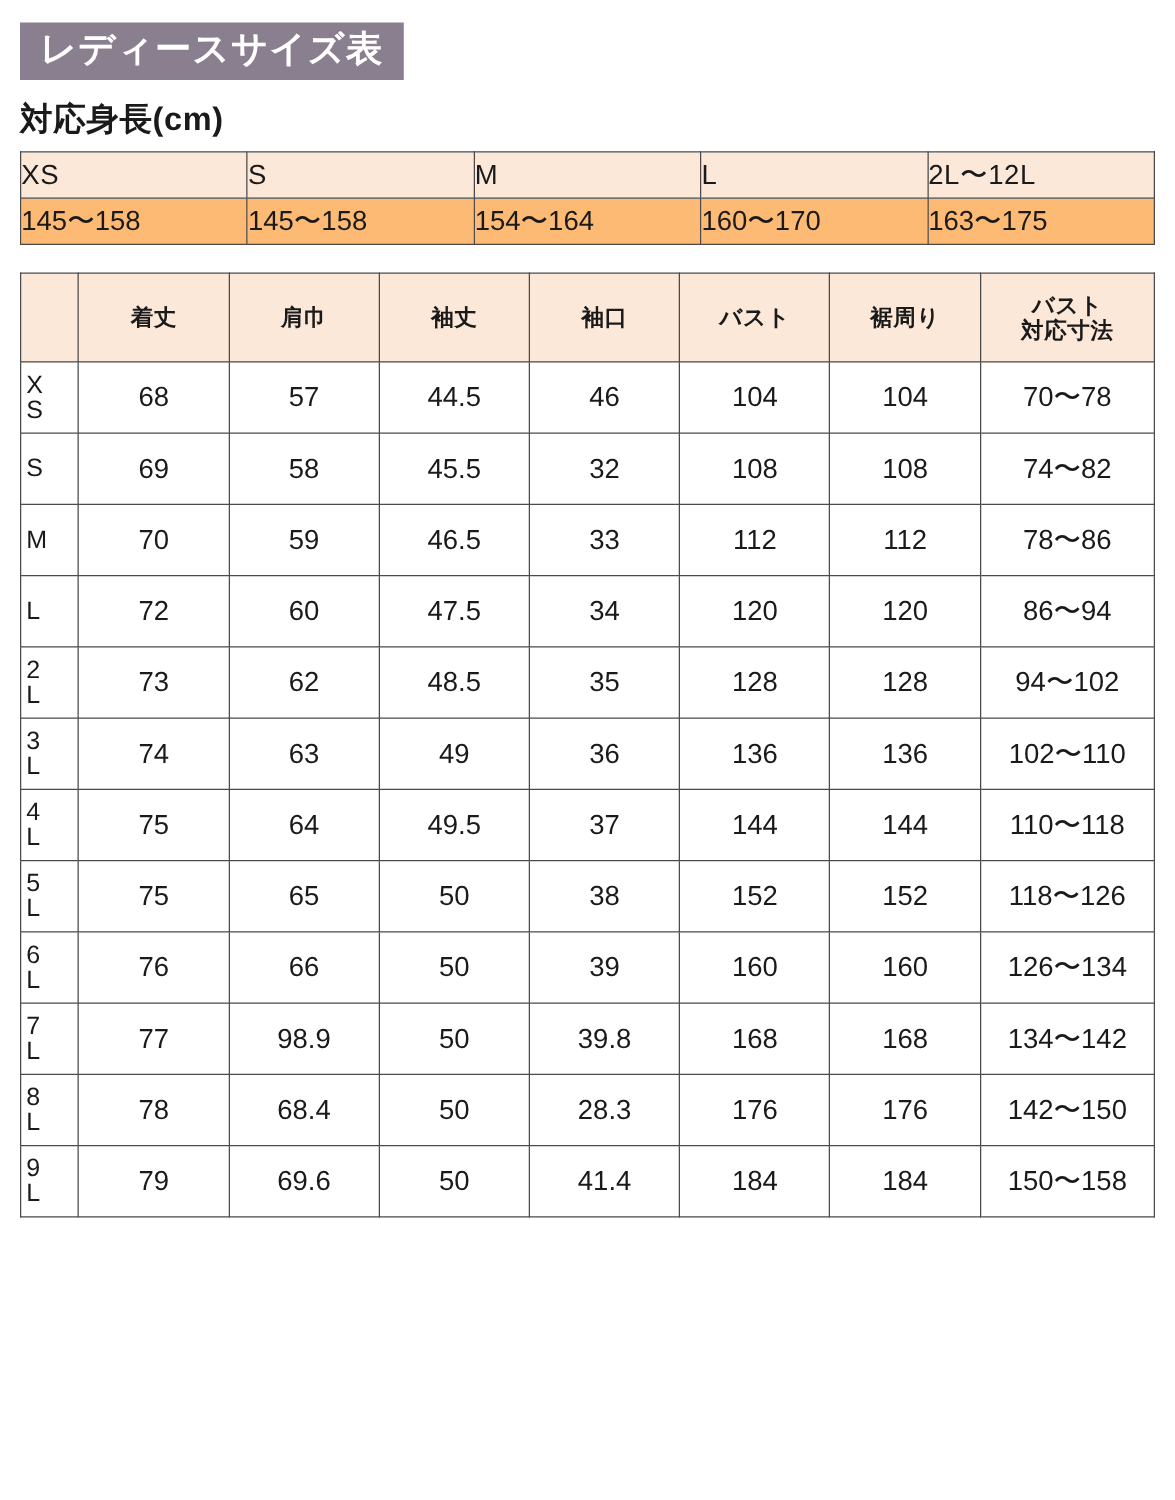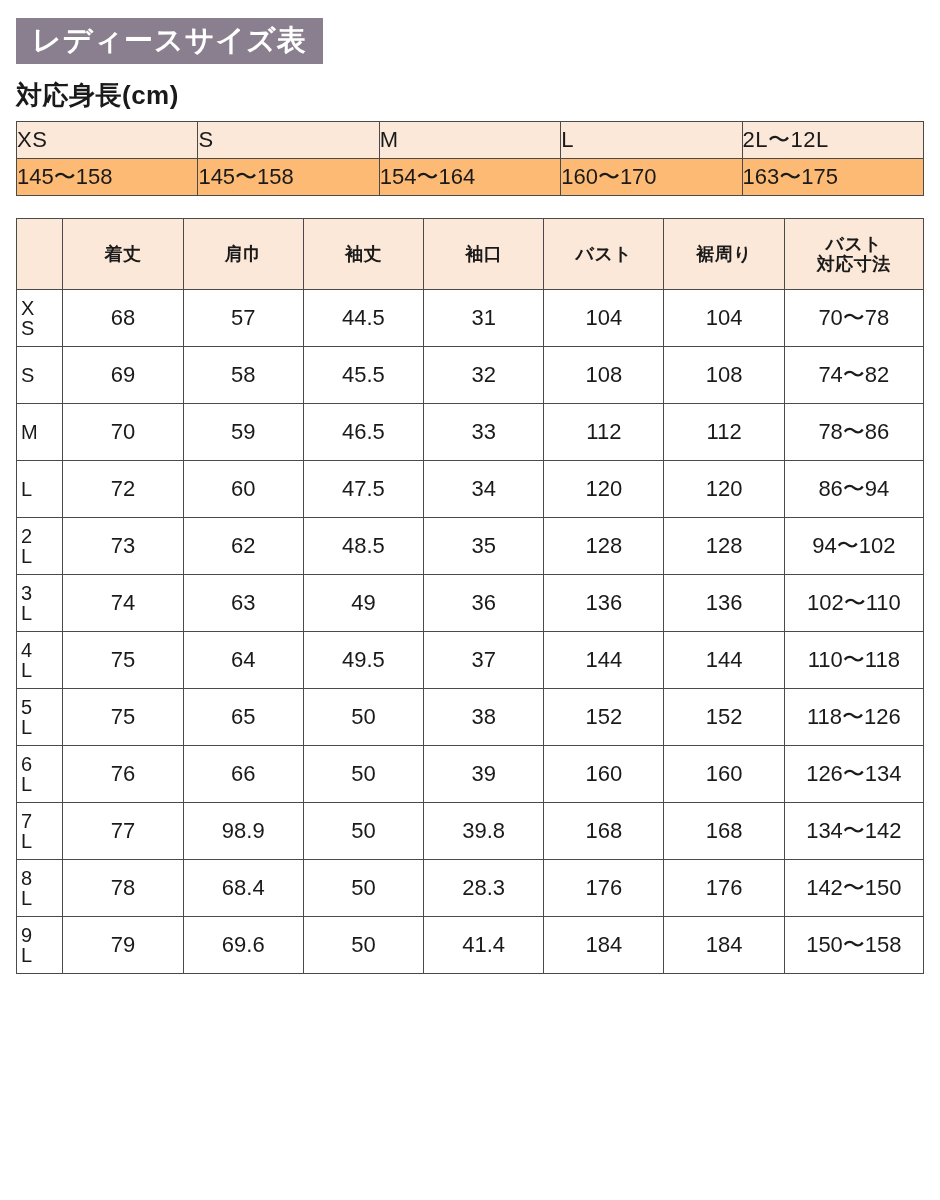--- a/index.html
+++ b/index.html
@@ -179,21 +179,21 @@
       <tbody>
 
         <tr>
           <td class="rowhead">
             <span class="stack">X</span>
             <span class="stack">S</span>
           </td>
           <td>68</td>
           <td>57</td>
           <td>44.5</td>
-          <td>31</td>
+          <td>46</td>
           <td>104</td>
           <td>104</td>
           <td>70〜78</td>
         </tr>
 
         <tr>
           <td class="rowhead">
             <span class="stack">S</span>
             <span class="stack"></span>
           </td>

